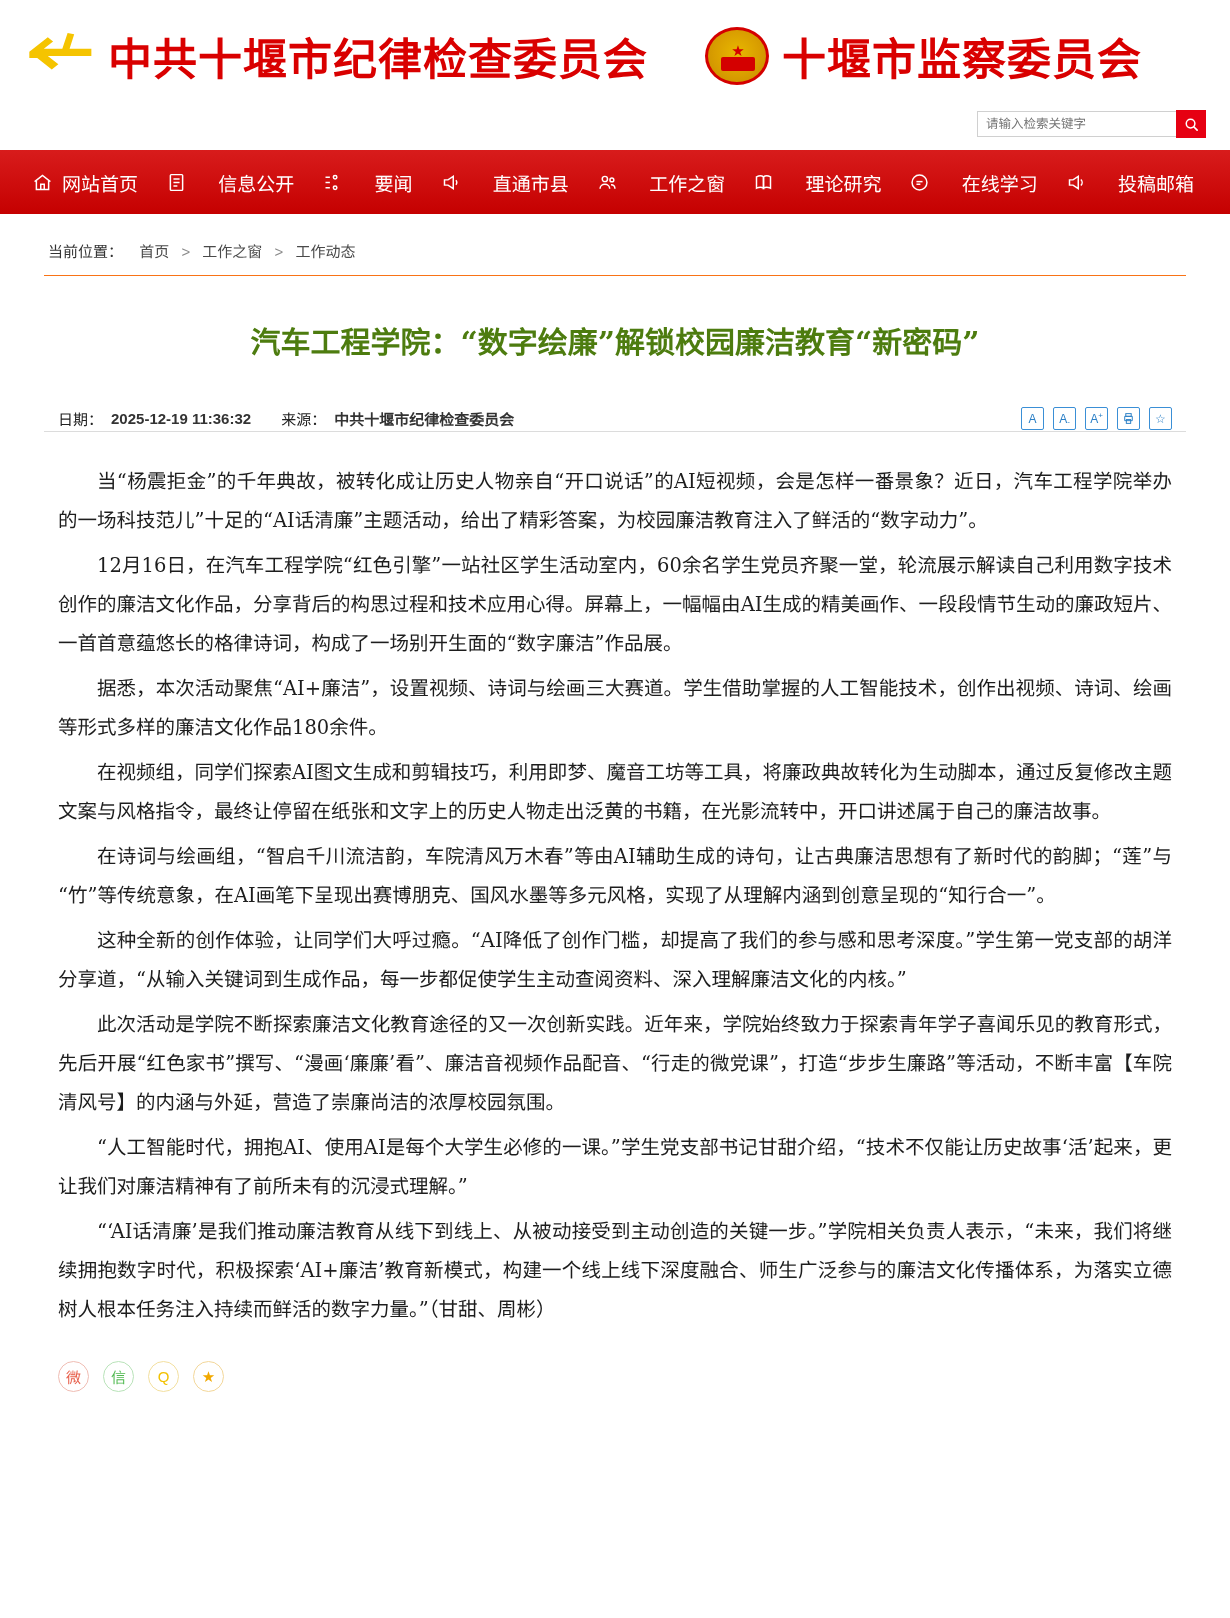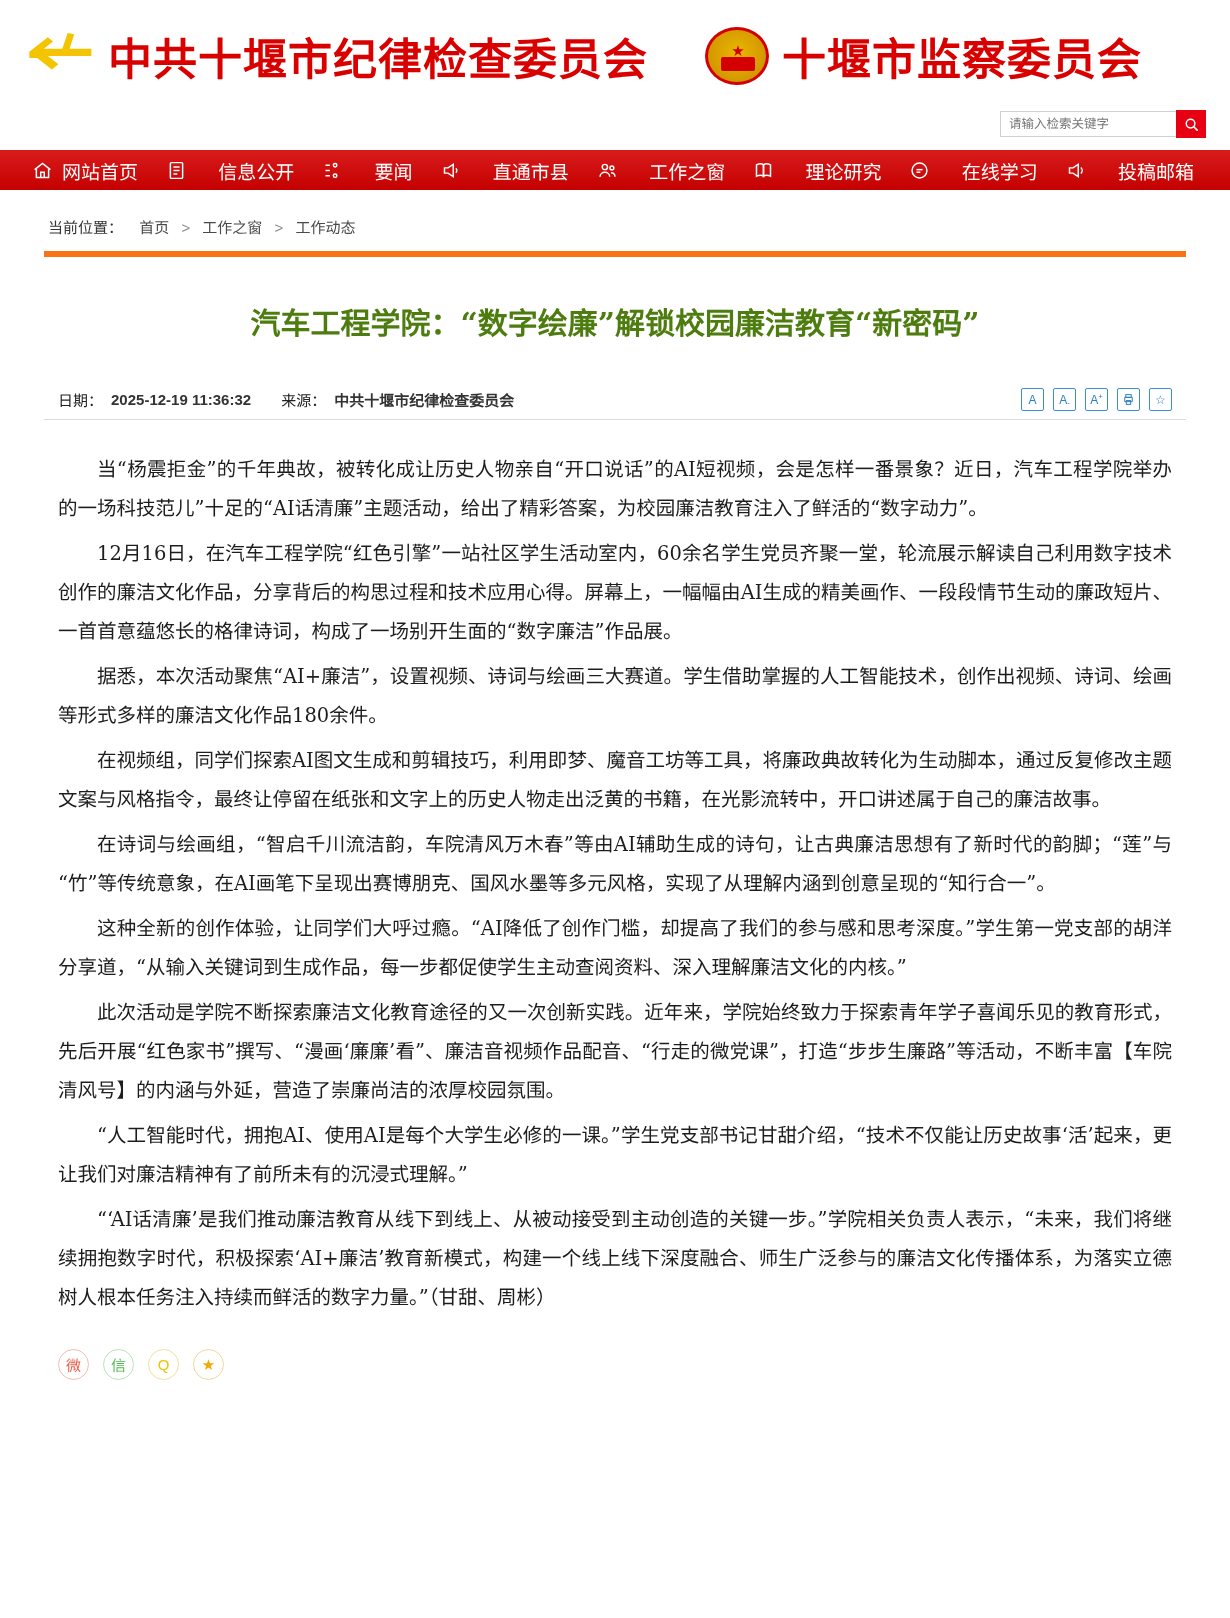--- a/index.html
+++ b/index.html
@@ -89,21 +89,21 @@
   .title-one { margin-right: 54px; }
 
   .search-wrap {
     position: absolute;
     right: 24px;
     top: 110px;
     display: flex;
     align-items: center;
   }
   .search-input {
-    width: 176px;
+    width: 199px;
     height: 26px;
     border: 1px solid #d0d0d0;
     border-right: none;
     padding: 0 8px;
     font-size: 12.5px;
     color: #666;
     outline: none;
     background: #fff;
   }
   .search-btn {
@@ -116,21 +116,21 @@
     justify-content: center;
     cursor: pointer;
     padding: 0;
   }
   .search-btn svg { display: block; }
 
   
   .main-nav {
     background: #d30000;
     background: linear-gradient(#d81c1c, #c50000);
-    height: 40px;
+    height: 64px;
     display: flex;
     align-items: center;
     padding: 0 22px;
   }
   .nav-item {
     display: flex;
     align-items: center;
     color: #fff;
     font-size: 19px;
     padding: 0 14px;
@@ -149,41 +149,41 @@
   .nav-item .ni-icon svg { display: block; }
 
   
   .content {
     padding: 0 44px;
   }
   .breadcrumb {
     font-size: 15px;
     color: #4a4a4a;
     padding: 26px 4px 14px 4px;
-    border-bottom: 6px solid #f97316;
+    border-bottom: 1px solid #f97316;
   }
   .breadcrumb .bc-label { color: #333; margin-right: 12px; }
   .breadcrumb a { color: #4a4a4a; text-decoration: none; cursor: pointer; }
   .breadcrumb .sep { margin: 0 8px; color: #8a8a8a; }
 
   .article-title {
     text-align: center;
     font-size: 30px;
     font-weight: bold;
     color: #4d7c0f;
     line-height: 1.5;
     margin: 44px 0 0 0;
     font-family: "DejaVu Serif", "Liberation Serif", serif;
   }
 
   .meta-row {
     display: flex;
     align-items: center;
     margin-top: 42px;
-    padding: 0 14px 8px 14px;
+    padding: 0 14px 1px 14px;
     border-bottom: 1px solid #dcdcdc;
     font-size: 15px;
     color: #3c3c3c;
   }
   .meta-label { color: #222; }
   .meta-value { margin-left: 8px; color: #333; font-weight: bold; }
   .meta-gap { width: 30px; }
   .meta-tools {
     margin-left: auto;
     display: flex;

